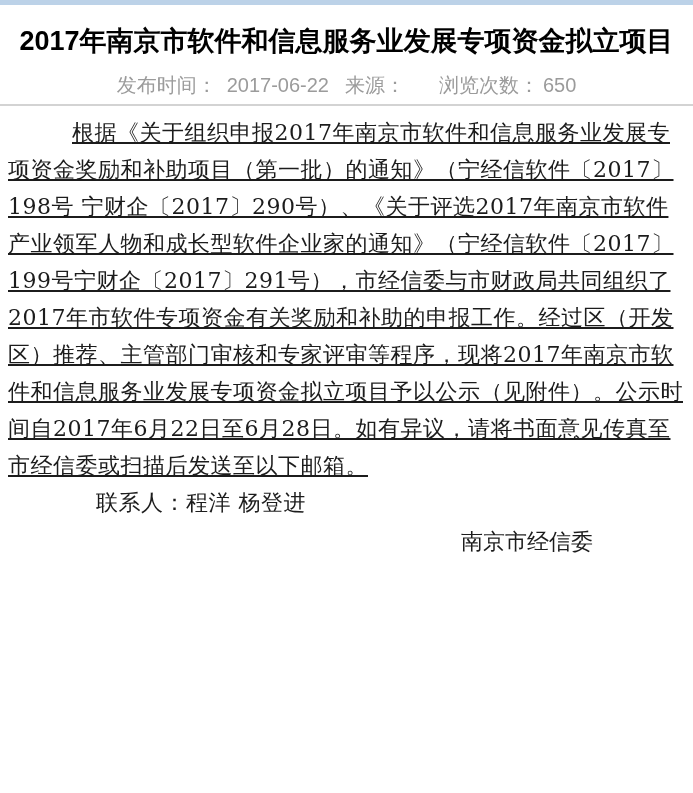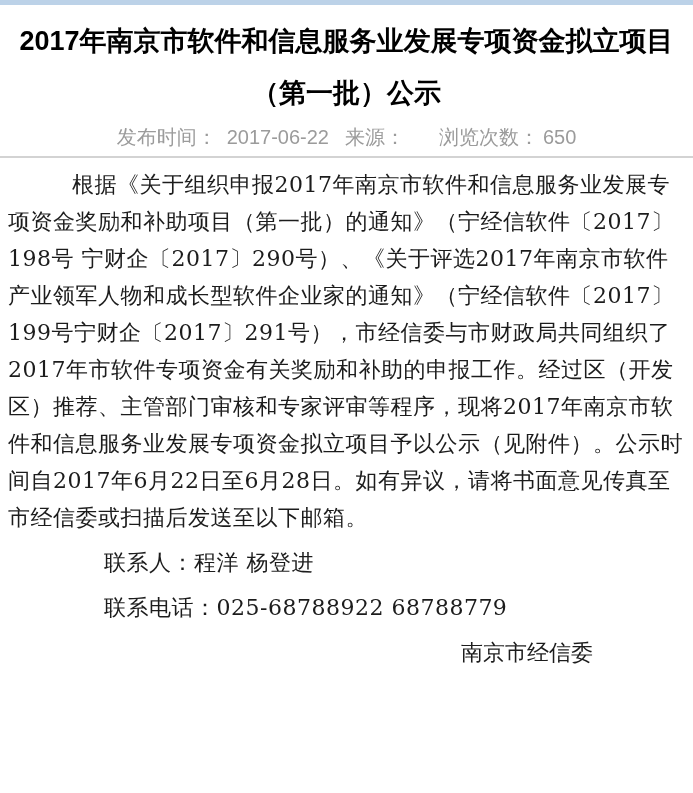--- a/index.html
+++ b/index.html
@@ -51,50 +51,49 @@
   }
   .content {
     padding: 0 8px;
     font-size: 22px;
     line-height: 37px;
   }
   .para {
     margin: 8px 0 0 0;
     text-indent: 64px;
     letter-spacing: 0.5px;
+    text-decoration: underline;
   }
   .indent {
-    margin: 8px;
+    margin: 0;
     text-indent: 88px;
     letter-spacing: 0.5px;
   }
   .sig {
     margin: 0;
     text-align: right;
     padding-right: 92px;
   }
   .sig-first { margin-top: 2px; }
 </style>
 </head>
 <body>
 
 <div class="page">
   <div class="top-strip"></div>
 
   <h1 class="title">
     <span class="t-line"><span class="t-num">2017</span><span>年南京市软件和信息服务业发展专项资金拟立项目</span></span>
-    <span class="t-line">（第一批）公示</span>
   </h1>
 
   <div class="meta">
     <span class="m-pub-label">发布时间：</span><span class="m-pub-value">2017-06-22</span><span class="m-src-label">来源：</span><span class="m-views-label">浏览次数：</span><span>650</span>
   </div>
 
   <div class="divider"></div>
 
   <div class="content">
     <p class="para">根据《关于组织申报2017年南京市软件和信息服务业发展专项资金奖励和补助项目（第一批）的通知》（宁经信软件〔2017〕198号 宁财企〔2017〕290号）、《关于评选2017年南京市软件产业领军人物和成长型软件企业家的通知》（宁经信软件〔2017〕199号宁财企〔2017〕291号），市经信委与市财政局共同组织了2017年市软件专项资金有关奖励和补助的申报工作。经过区（开发区）推荐、主管部门审核和专家评审等程序，现将2017年南京市软件和信息服务业发展专项资金拟立项目予以公示（见附件）。公示时间自2017年6月22日至6月28日。如有异议，请将书面意见传真至市经信委或扫描后发送至以下邮箱。</p>
     <p class="indent">联系人：程洋 杨登进</p>
-    <p class="indent">联系电话：025-68788922 68788779</p>
     <p class="sig sig-first">南京市经信委</p>
 
   </div>
 </div>
 
 </body></html>

